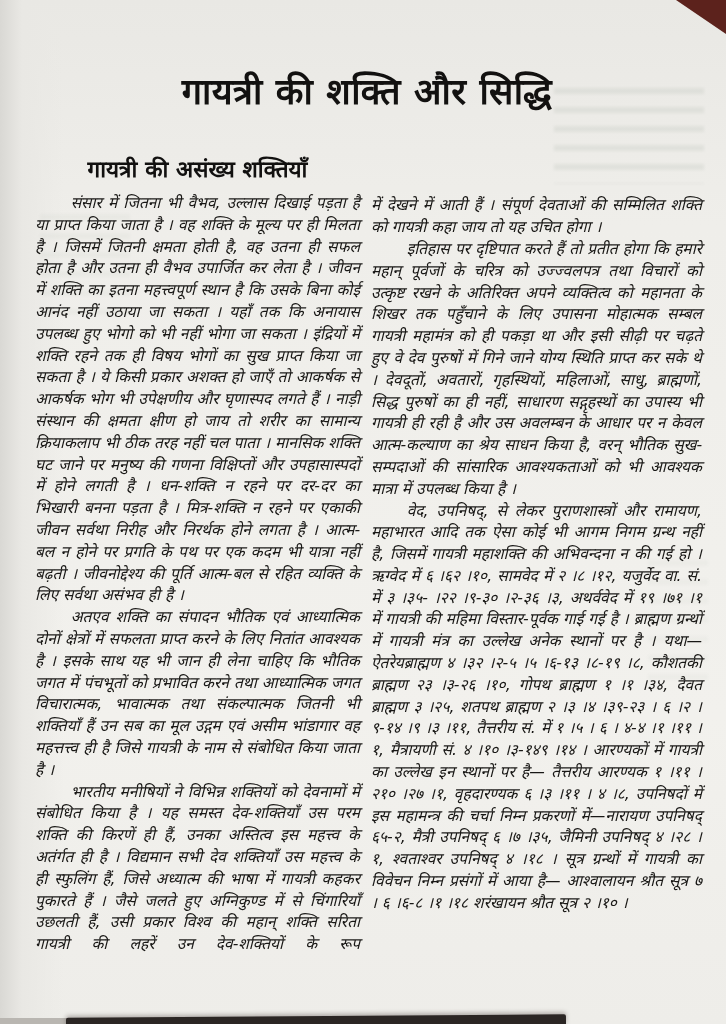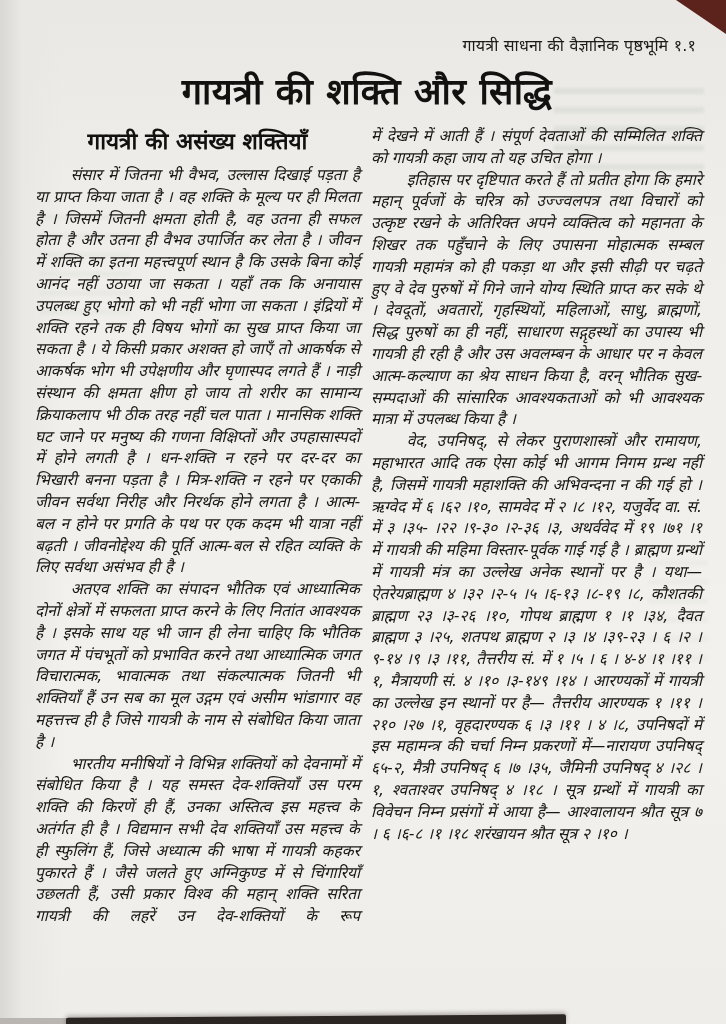--- a/index.html
+++ b/index.html
@@ -52,21 +52,21 @@
     font-size:16px;color:#1c1b19;letter-spacing:.2px;
     text-align:right;
   }
   .title{
     position:absolute;top:66px;left:4px;width:100%;
     text-align:center;font-size:36px;font-weight:bold;color:#121110;
     margin:0;letter-spacing:.5px;
   }
   .columns{
     position:absolute;top:126px;left:35px;right:24px;bottom:40px;
-    display:flex;gap:11px;
+    display:flex;gap:11px;align-items:center;
   }
   .col{color:#181715;font-size:15.5px;line-height:21.8px;
     text-align:justify;text-justify:inter-word;}
   .col.left{width:325px;flex:none;}
   .col.right{flex:1;}
   .section-heading{
     font-size:22.5px;font-weight:bold;color:#121110;margin:0 0 9px 0;
     text-align:center;line-height:30px;
   }
   .col p{margin:0;text-indent:2.3em;font-style:italic;}
@@ -77,21 +77,20 @@
 <body>
 
 <div class="photo">
   <div class="cloth"></div>
 
   <div class="page">
     <div class="bleed b1"></div>
     <div class="bleed b2"></div>
     <div class="bleed b3"></div>
 
-    <div class="running-header">गायत्री साधना की वैज्ञानिक पृष्ठभूमि  १.१</div>
 
     <h1 class="title">गायत्री की शक्ति और सिद्धि</h1>
 
     <div class="columns">
       <div class="col left">
         <h2 class="section-heading">गायत्री की असंख्य शक्तियाँ</h2>
         <div class="plist">
             <p>संसार में जितना भी वैभव, उल्लास दिखाई पड़ता है या प्राप्त किया जाता है  । वह शक्ति के मूल्य पर ही मिलता है  । जिसमें जितनी क्षमता होती है, वह उतना ही सफल होता है और उतना ही वैभव उपार्जित कर लेता है । जीवन में शक्ति का इतना महत्त्वपूर्ण स्थान है कि उसके बिना कोई आनंद नहीं उठाया जा सकता  । यहाँ तक कि अनायास उपलब्ध हुए भोगो को भी नहीं भोगा जा सकता  । इंद्रियों में शक्ति रहने तक ही विषय भोगों का सुख प्राप्त किया जा सकता है  । ये किसी प्रकार अशक्त हो जाएँ तो आकर्षक से आकर्षक भोग भी उपेक्षणीय और घृणास्पद लगते हैं  । नाड़ी संस्थान की क्षमता क्षीण हो जाय तो शरीर का सामान्य क्रियाकलाप भी ठीक तरह नहीं चल पाता  । मानसिक शक्ति घट जाने पर मनुष्य की गणना विक्षिप्तों और उपहासास्पदों में होने लगती है  । धन-शक्ति न रहने पर दर-दर का भिखारी बनना पड़ता है  । मित्र-शक्ति न रहने पर एकाकी जीवन सर्वथा निरीह और निरर्थक होने लगता है  । आत्म-बल न होने पर प्रगति के पथ पर एक कदम भी यात्रा नहीं बढ़ती । जीवनोद्देश्य की पूर्ति आत्म-बल से रहित व्यक्ति के लिए सर्वथा असंभव ही है  ।</p>
             <p>अतएव शक्ति का संपादन भौतिक एवं आध्यात्मिक दोनों क्षेत्रों में सफलता प्राप्त करने के लिए नितांत आवश्यक है  । इसके साथ यह भी जान ही लेना चाहिए कि भौतिक जगत में पंचभूतों को प्रभावित करने तथा आध्यात्मिक जगत विचारात्मक, भावात्मक तथा संकल्पात्मक जितनी भी शक्तियाँ हैं उन सब का मूल उद्गम एवं असीम भांडागार वह महत्तत्त्व ही है जिसे गायत्री के नाम से संबोधित किया जाता है  ।</p>
             <p>भारतीय मनीषियों ने विभिन्न शक्तियों को देवनामों में संबोधित किया है  । यह समस्त देव-शक्तियाँ उस परम शक्ति की किरणें ही हैं, उनका अस्तित्व इस महत्त्व के अतंर्गत ही है  । विद्यमान सभी देव शक्तियाँ उस महत्त्व के ही स्फुलिंग हैं, जिसे अध्यात्म की भाषा में गायत्री कहकर पुकारते हैं  । जैसे जलते हुए अग्निकुण्ड में से चिंगारियाँ उछलती हैं, उसी प्रकार विश्व की महान् शक्ति सरिता गायत्री की लहरें उन देव-शक्तियों के रूप</p>

